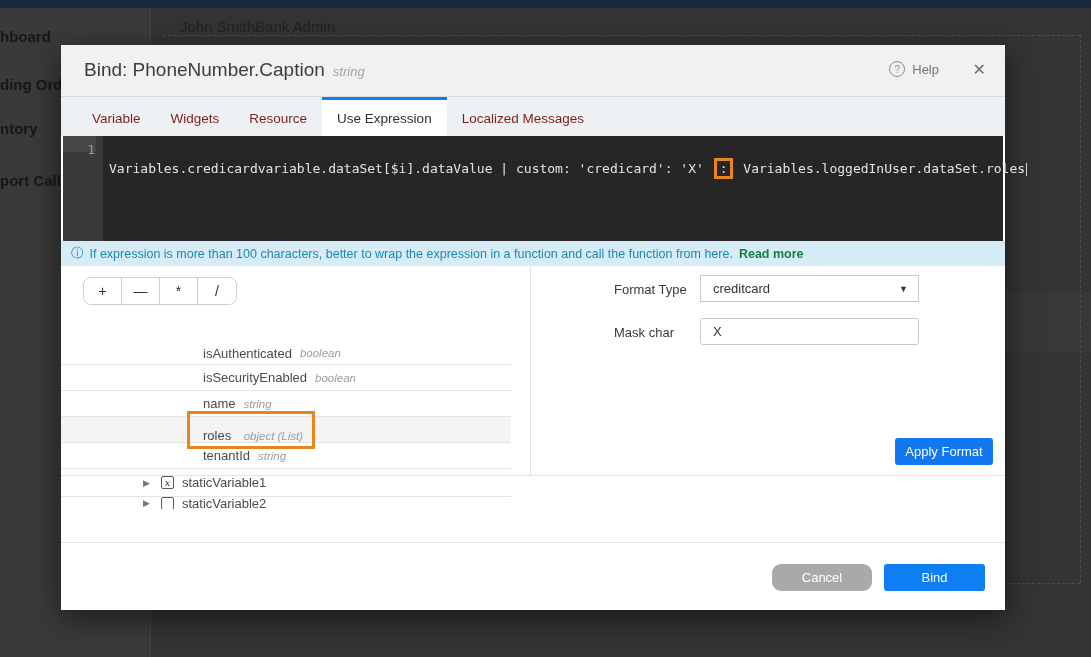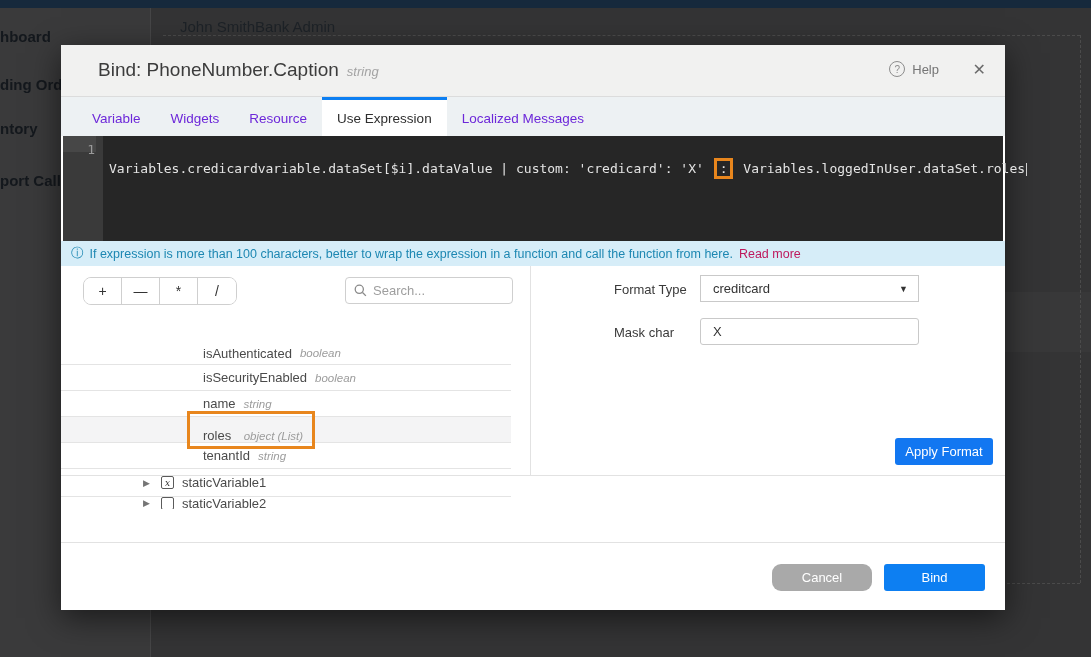--- a/index.html
+++ b/index.html
@@ -16,46 +16,46 @@
   .bg-dash-v { position:absolute; left:1080px; top:35px; height:548px; border-left:1px dashed #4b4b4b; }
   .bg-dash-h2 { position:absolute; left:163px; top:583px; width:917px; border-top:1px dashed #4b4b4b; }
   .bg-band { position:absolute; left:152px; top:292px; width:939px; height:60px; background:#383839; }
 
   
   .modal { position:absolute; left:61px; top:45px; width:944px; height:565px; background:#ffffff;
            box-shadow:0 8px 30px rgba(0,0,0,.55); }
 
   .m-header { position:absolute; left:0; top:0; width:944px; height:52px; background:#f1f1f0;
               border-bottom:1px solid #dcdcdc; }
-  .m-title { position:absolute; left:23px; top:14px; font-size:19px; color:#3c3c3c;margin-left:14px; }
+  .m-title { position:absolute; left:23px; top:14px; font-size:19px; color:#3c3c3c; }
   .m-title .type-hint { font-size:13px; font-style:italic; color:#a3a3a3; margin-left:8px; }
   .m-help { position:absolute; right:66px; top:16px; display:flex; align-items:center; gap:7px;
             color:#757575; font-size:13px; cursor:pointer; }
   .help-circle { width:16px; height:16px; border:1.4px solid #8d8d8d; border-radius:50%;
                  display:flex; align-items:center; justify-content:center; font-size:10px; color:#8d8d8d; }
   .m-close { position:absolute; right:19px; top:17px; font-size:16px; color:#6b6b6b; cursor:pointer; line-height:16px; }
 
   .m-tabs { position:absolute; left:0; top:52px; width:944px; height:39px; background:#edf1f3;
             display:flex; padding-left:16px; }
-  .tab { height:39px; padding:0 15px; display:flex; align-items:center; font-size:13.5px; color:#6d28d9;
+  .tab { height:39px; padding:0 15px; display:flex; align-items:center; font-size:13.5px; color:#7f1d1d;
          border-top:3px solid transparent; cursor:pointer; white-space:nowrap; }
   .tab.active { background:#ffffff; color:#2e2e2e; border-top:3px solid #0d7ff2; }
 
   .m-editor { position:absolute; left:2px; top:91px; width:940px; height:105px; background:#262626;
               font-family:"DejaVu Sans Mono", monospace; font-size:13px; }
   .gutter { position:absolute; left:0; top:0; width:40px; height:105px; background:#3a3a3a; }
   .gutter-hl { position:absolute; left:0; top:0; width:33px; height:16px; background:#474747; }
   .line-no { position:absolute; left:0; top:6px; width:32px; text-align:right; color:#9a9a9a; }
   .code-line { position:absolute; left:46px; top:6px; right:6px; color:#e4e4e4; white-space:nowrap;margin-top:19px; }
   .code-hl-box { display:inline-block; border:3px solid #e8861d; padding:0 3px; margin:-3px 2px; color:#e4e4e4; }
   .caret { display:inline-block; width:1px; height:13px; background:#cfcfcf; vertical-align:middle; margin-left:1px; }
 
   .m-infobar { position:absolute; left:0; top:196px; width:944px; height:25px; background:#d6edf8;
                display:flex; align-items:center; padding-left:10px; font-size:12.5px; color:#1d87b2; gap:6px; }
-  .m-infobar a { color:#be185d; text-decoration:none; cursor:pointer; }
+  .m-infobar a { color:#15803d; text-decoration:none; cursor:pointer;font-weight:bold; }
 
   .m-content { position:absolute; left:0; top:221px; width:944px; height:210px; border-bottom:1px solid #e2e2e2; }
   .left-pane { position:absolute; left:0; top:0; width:469px; height:210px; }
   .pane-divider { position:absolute; left:469px; top:0; height:210px; border-left:1px solid #e2e2e2; }
   .right-pane { position:absolute; left:470px; top:0; width:474px; height:210px; }
 
   .ops-group { position:absolute; left:22px; top:11px; height:28px; display:flex;
                border:1px solid #cfcfcf; border-radius:8px; overflow:hidden; background:#fff; }
   .op-btn { width:38px; height:26px; display:flex; align-items:center; justify-content:center;
             font-size:14px; color:#333; border-right:1px solid #cfcfcf; cursor:pointer; background:#fff; }
@@ -163,27 +163,20 @@
   <div class="m-content">
     <div class="left-pane">
 
       <div class="ops-group">
         <div class="op-btn">+</div>
         <div class="op-btn">—</div>
         <div class="op-btn">*</div>
         <div class="op-btn">/</div>
       </div>
 
-      <div class="search-box">
-        <svg width="13" height="13" viewBox="0 0 14 14">
-          <circle cx="5.7" cy="5.7" r="4.4" fill="none" stroke="#8a8a8a" stroke-width="1.4"></circle>
-          <line x1="9.2" y1="9.2" x2="12.8" y2="12.8" stroke="#8a8a8a" stroke-width="1.4"></line>
-        </svg>
-        <input type="text" placeholder="Search..." style="">
-      </div>
 
       <div class="tree">
         <div class="tree-row leaf first">
           <span class="t-name">isAuthenticated</span>
           <span class="t-type">boolean</span>
         </div>
         <div class="tree-row leaf">
           <span class="t-name">isSecurityEnabled</span>
           <span class="t-type">boolean</span>
         </div>

